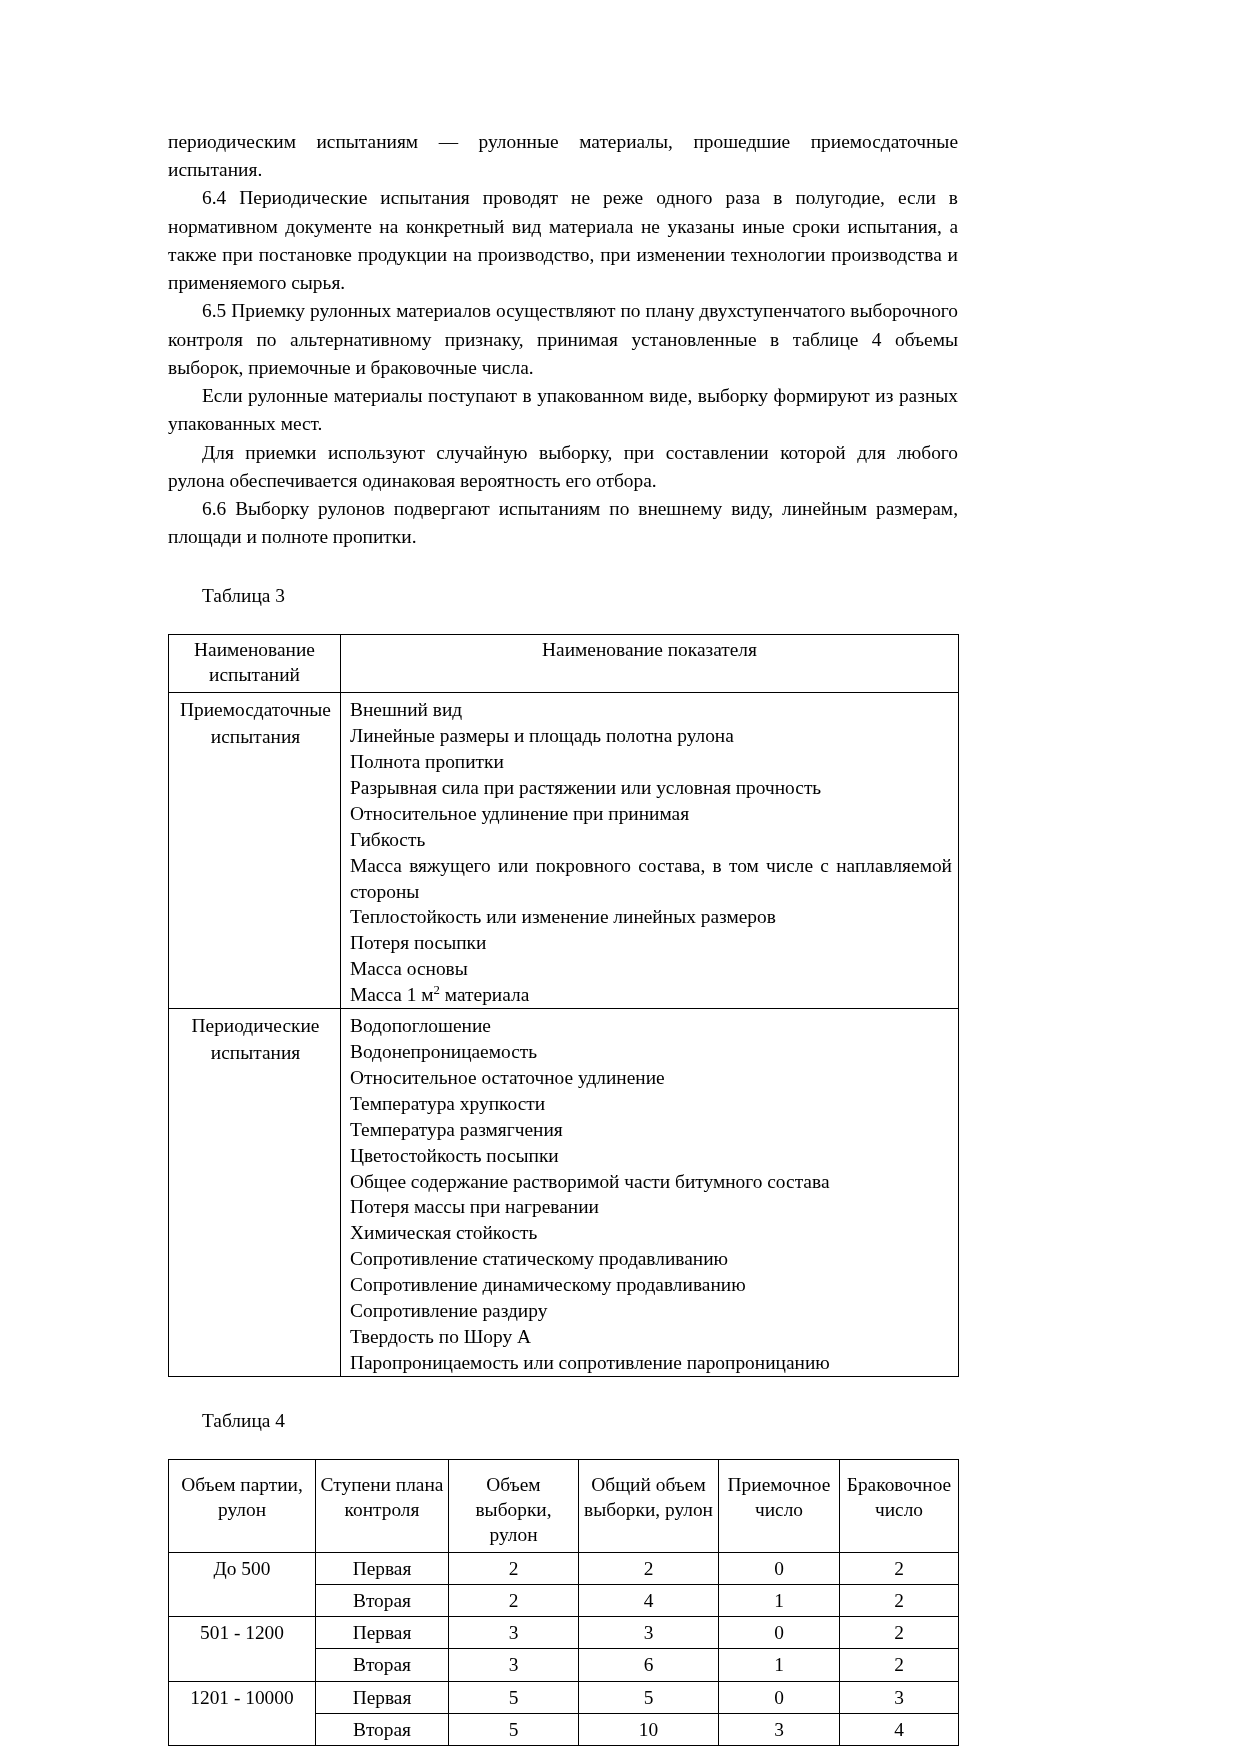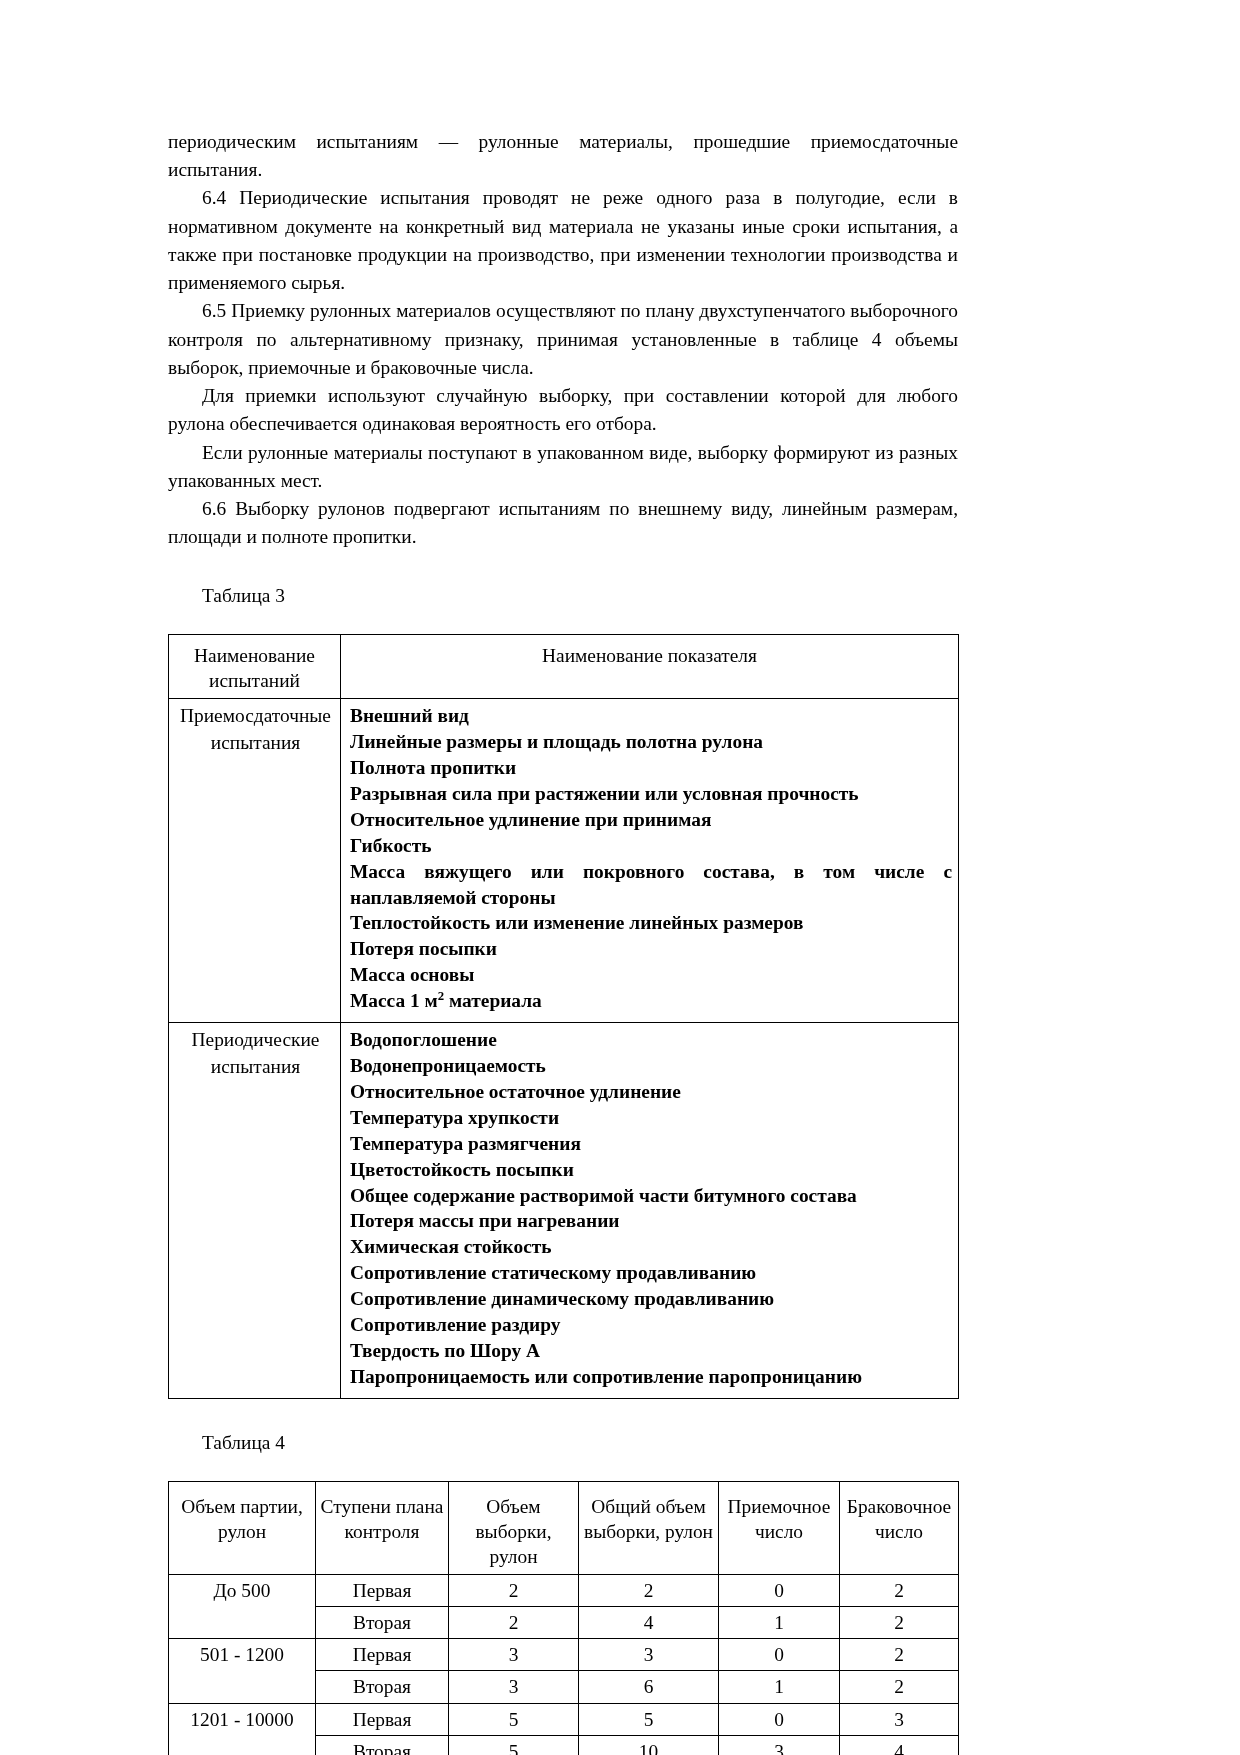--- a/index.html
+++ b/index.html
@@ -64,34 +64,33 @@
     vertical-align: top;
     font-weight: normal;
   }
 
   
   #table3 col.c1 { width: 172px; }
   #table3 col.c2 { width: 618px; }
   #table3 th.hd {
     text-align: center;
     vertical-align: top;
-    padding-top: 8px;
+    padding-top: 2px;
     padding-bottom: 5px;
     line-height: 1.30;
   }
   #table3 td.kind {
     text-align: center;
     padding-top: 4px;
     padding-left: 8px;
   }
   #table3 td.items {
     padding-left: 9px;
     padding-top: 4px;
-    padding-bottom: 8px;
-    font-weight: bold;
+    padding-bottom: 0;
   }
   #table3 .item {
     display: block;
     text-align: justify;
     text-justify: inter-word;
     line-height: 1.335;
   }
   #table3 .item:last-child { margin-bottom: 0; }
   sup.sup {
     font-size: 0.66em;
@@ -137,22 +136,22 @@
 </head>
 <body>
 
 <div class="page">
   <div class="content">
 
     <div>
       <p class="para">периодическим испытаниям — рулонные материалы, прошедшие приемосдаточные испытания.</p>
       <p class="para indent">6.4 Периодические испытания проводят не реже одного раза в полугодие, если в нормативном документе на конкретный вид материала не указаны иные сроки испытания, а также при постановке продукции на производство, при изменении технологии производства и применяемого сырья.</p>
       <p class="para indent">6.5 Приемку рулонных материалов осуществляют по плану двухступенчатого выборочного контроля по альтернативному признаку, принимая установленные в таблице 4 объемы выборок, приемочные и браковочные числа.</p>
+      <p class="para indent">Если рулонные материалы поступают в упакованном виде, выборку формируют из разных упакованных мест.</p>
       <p class="para indent">Для приемки используют случайную выборку, при составлении которой для любого рулона обеспечивается одинаковая вероятность его отбора.</p>
-      <p class="para indent">Если рулонные материалы поступают в упакованном виде, выборку формируют из разных упакованных мест.</p>
       <p class="para indent">6.6 Выборку рулонов подвергают испытаниям по внешнему виду, линейным размерам, площади и полноте пропитки.</p>
     </div>
 
     <div class="spacer-30"></div>
 
     <p class="caption">Таблица 3</p>
 
     <div class="spacer-24"></div>
 
     <table class="doc" id="table3">

